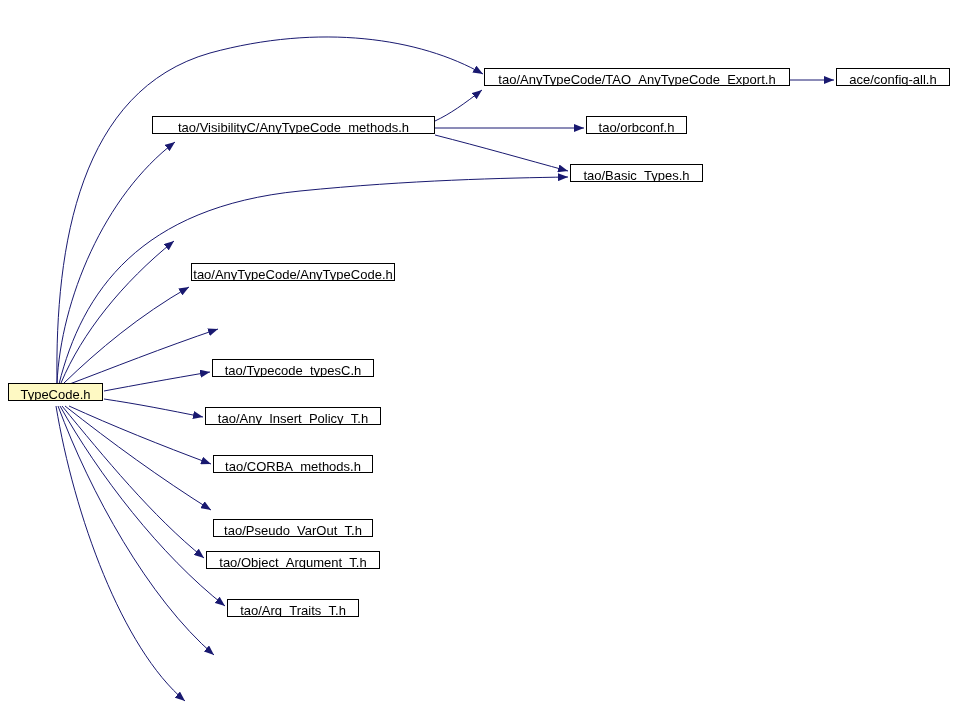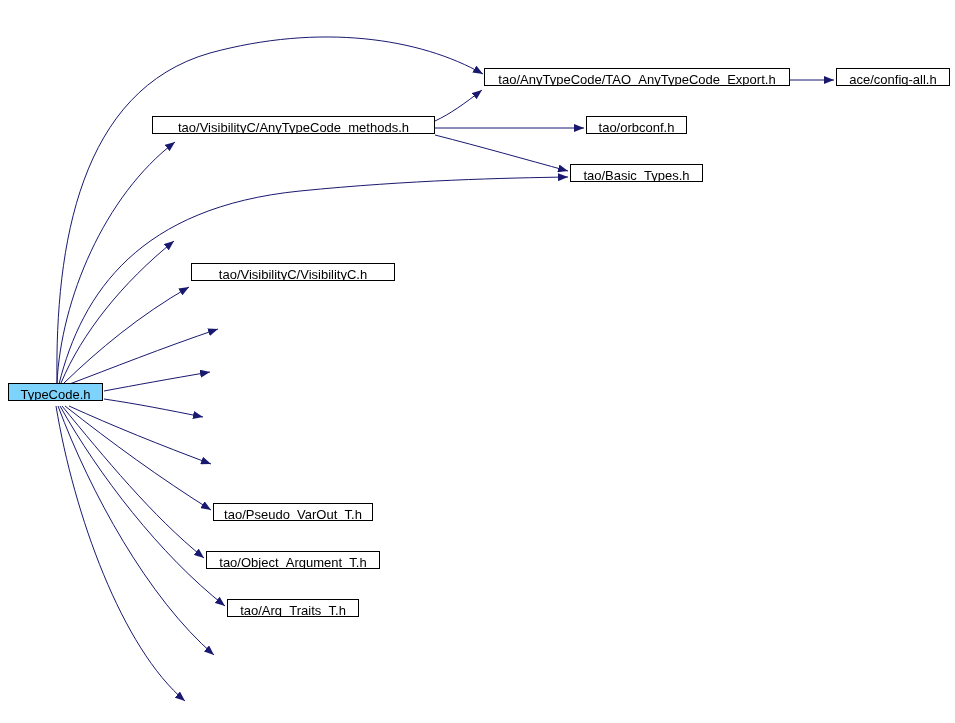--- a/index.html
+++ b/index.html
@@ -2,21 +2,21 @@
 <html><head>
 <meta charset="utf-8">
 <style>
   html,body{margin:0;padding:0;background:#ffffff;}
   #stage{position:relative;width:955px;height:723px;background:#ffffff;overflow:hidden;
          font-family:"Liberation Sans",sans-serif;}
   #edges{position:absolute;left:0;top:0;width:955px;height:723px;}
   .node{position:absolute;height:18px;line-height:22px;box-sizing:border-box;
         border:1px solid #000000;background:#ffffff;color:#000000;
         text-align:center;font-size:13px;white-space:nowrap;overflow:hidden;cursor:pointer;}
-  .node.root{background:#7dd3fc;}
+  .node.root{background:#fef9c3;}
   path.edge{stroke:#191970;fill:none;stroke-width:1;}
 </style>
 </head>
 <body>
 
 <div id="stage">
 
   <svg id="edges" width="955" height="723" viewBox="0 0 955 723">
     <defs>
       <marker id="arrow" viewBox="0 0 10 8" refX="10" refY="4" markerWidth="10" markerHeight="8" orient="auto">
@@ -49,27 +49,30 @@
 
   <div class="node" style="left:484px;top:68px;width:306px">tao/AnyTypeCode/TAO_AnyTypeCode_Export.h</div>
 
   <div class="node" style="left:836px;top:68px;width:114px">ace/config-all.h</div>
 
   <div class="node" style="left:586px;top:116px;width:101px">tao/orbconf.h</div>
 
   <div class="node" style="left:570px;top:164px;width:133px">tao/Basic_Types.h</div>
 
 
-  <div class="node" style="left:191px;top:263px;width:204px">tao/VisibilityC/VisibilityC.h</div>
+  <div class="node" style="left:191px;top:263px;width:204px">tao/AnyTypeCode/AnyTypeCode.h</div>
 
 
+  <div class="node" style="left:212px;top:359px;width:162px">tao/Typecode_typesC.h</div>
 
+  <div class="node" style="left:205px;top:407px;width:176px">tao/Any_Insert_Policy_T.h</div>
 
+  <div class="node" style="left:213px;top:455px;width:160px">tao/CORBA_methods.h</div>
 
-  <div class="node" style="left:213px;top:503px;width:160px">tao/Pseudo_VarOut_T.h</div>
+  <div class="node" style="left:213px;top:519px;width:160px">tao/Pseudo_VarOut_T.h</div>
 
   <div class="node" style="left:227px;top:599px;width:132px">tao/Arg_Traits_T.h</div>
 
   <div class="node" style="left:206px;top:551px;width:174px">tao/Object_Argument_T.h</div>
 
 
 
 </div>
 
 </body></html>

